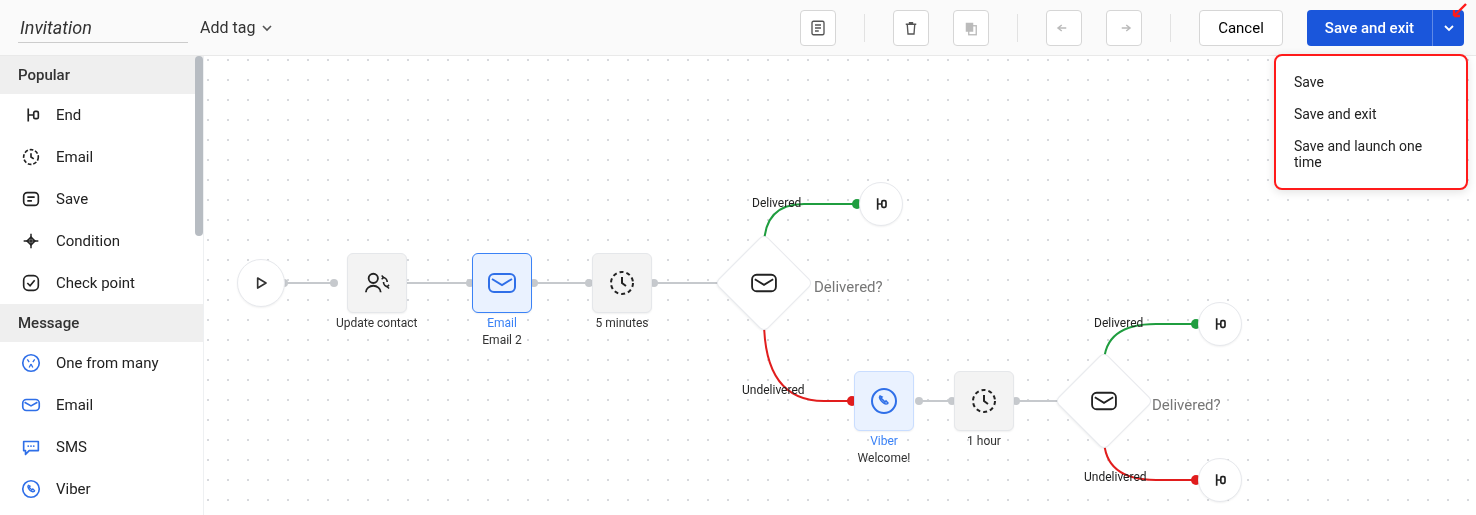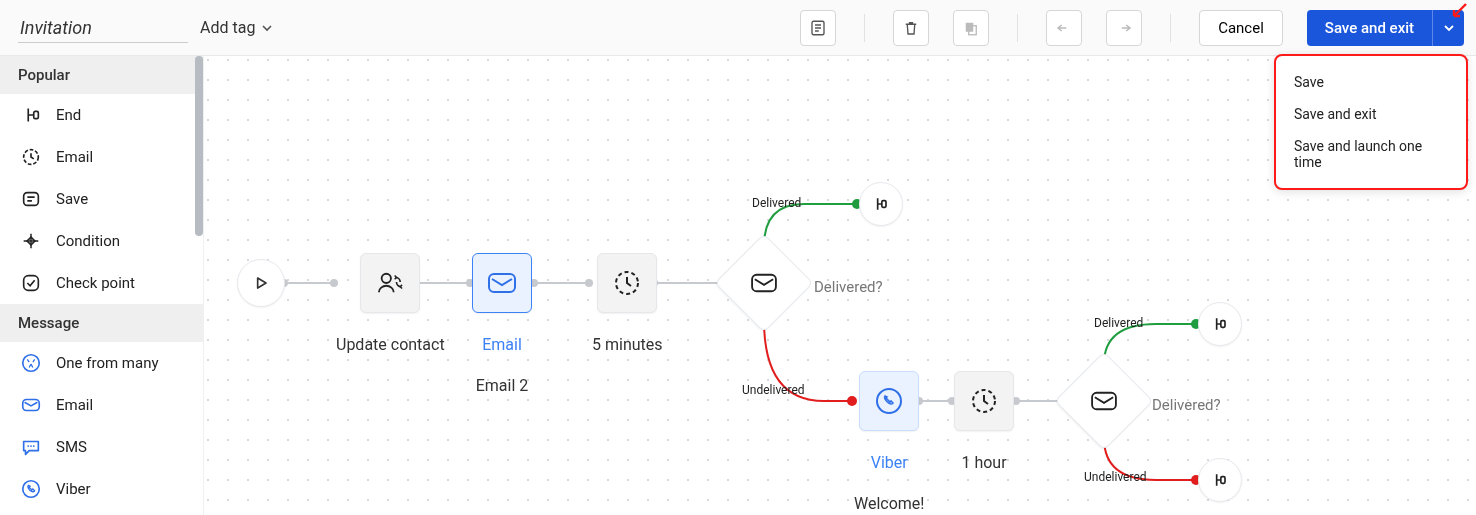--- a/index.html
+++ b/index.html
@@ -28,21 +28,21 @@
   .tool .ic { width: 22px; height: 22px; display: flex; align-items: center; justify-content: center; flex: 0 0 22px; }
 
   
   .canvas { flex: 1; position: relative; background-image: radial-gradient(#d7d9dd 1px, transparent 1px); background-size: 20px 20px; background-position: -6px -6px; overflow: hidden; }
 
   .node { position: absolute; display: flex; flex-direction: column; align-items: center; }
   .nodebox { width: 56px; height: 56px; border-radius: 6px; background: #fff; border: 1px solid #eceff2; box-shadow: 0 1px 2px rgba(0,0,0,.06); display: flex; align-items: center; justify-content: center; }
   .nodebox.big { width: 60px; height: 60px; background: #f3f3f3; border: 1px solid #e5e7ea; }
   .nodebox.email { background: #eaf2ff; border: 1px solid #3b82f6; }
   .nodebox.viber { background: #eaf2ff; border: 1px solid #c9ddff; }
-  .nodelbl { font-size: 16px; color: #333; margin-top: 22px; white-space: nowrap; }
+  .nodelbl { font-size: 12px; color: #333; margin-top: 3px; white-space: nowrap; }
   .nodelbl.accent { color: #3b82f6; }
   .nodelbl.sub { color: #333; }
 
   .startcircle { width: 48px; height: 48px; border-radius: 50%; background: #fff; border: 1px solid #e7e9ed; box-shadow: 0 1px 2px rgba(0,0,0,.06); display: flex; align-items: center; justify-content: center; position: absolute; }
   .endcircle { width: 44px; height: 44px; border-radius: 50%; background: #fff; border: 1px solid #e7e9ed; box-shadow: 0 1px 2px rgba(0,0,0,.06); display: flex; align-items: center; justify-content: center; position: absolute; }
 
   .diamond { position: absolute; width: 70px; height: 70px; background: #fff; border: 1px solid #e7e9ed; transform: rotate(45deg); border-radius: 6px; box-shadow: 0 1px 2px rgba(0,0,0,.06); display: flex; align-items: center; justify-content: center; }
   .diamond .inner { transform: rotate(-45deg); }
   .diamondlbl { position: absolute; font-size: 15px; color: #777; white-space: nowrap; }
 

